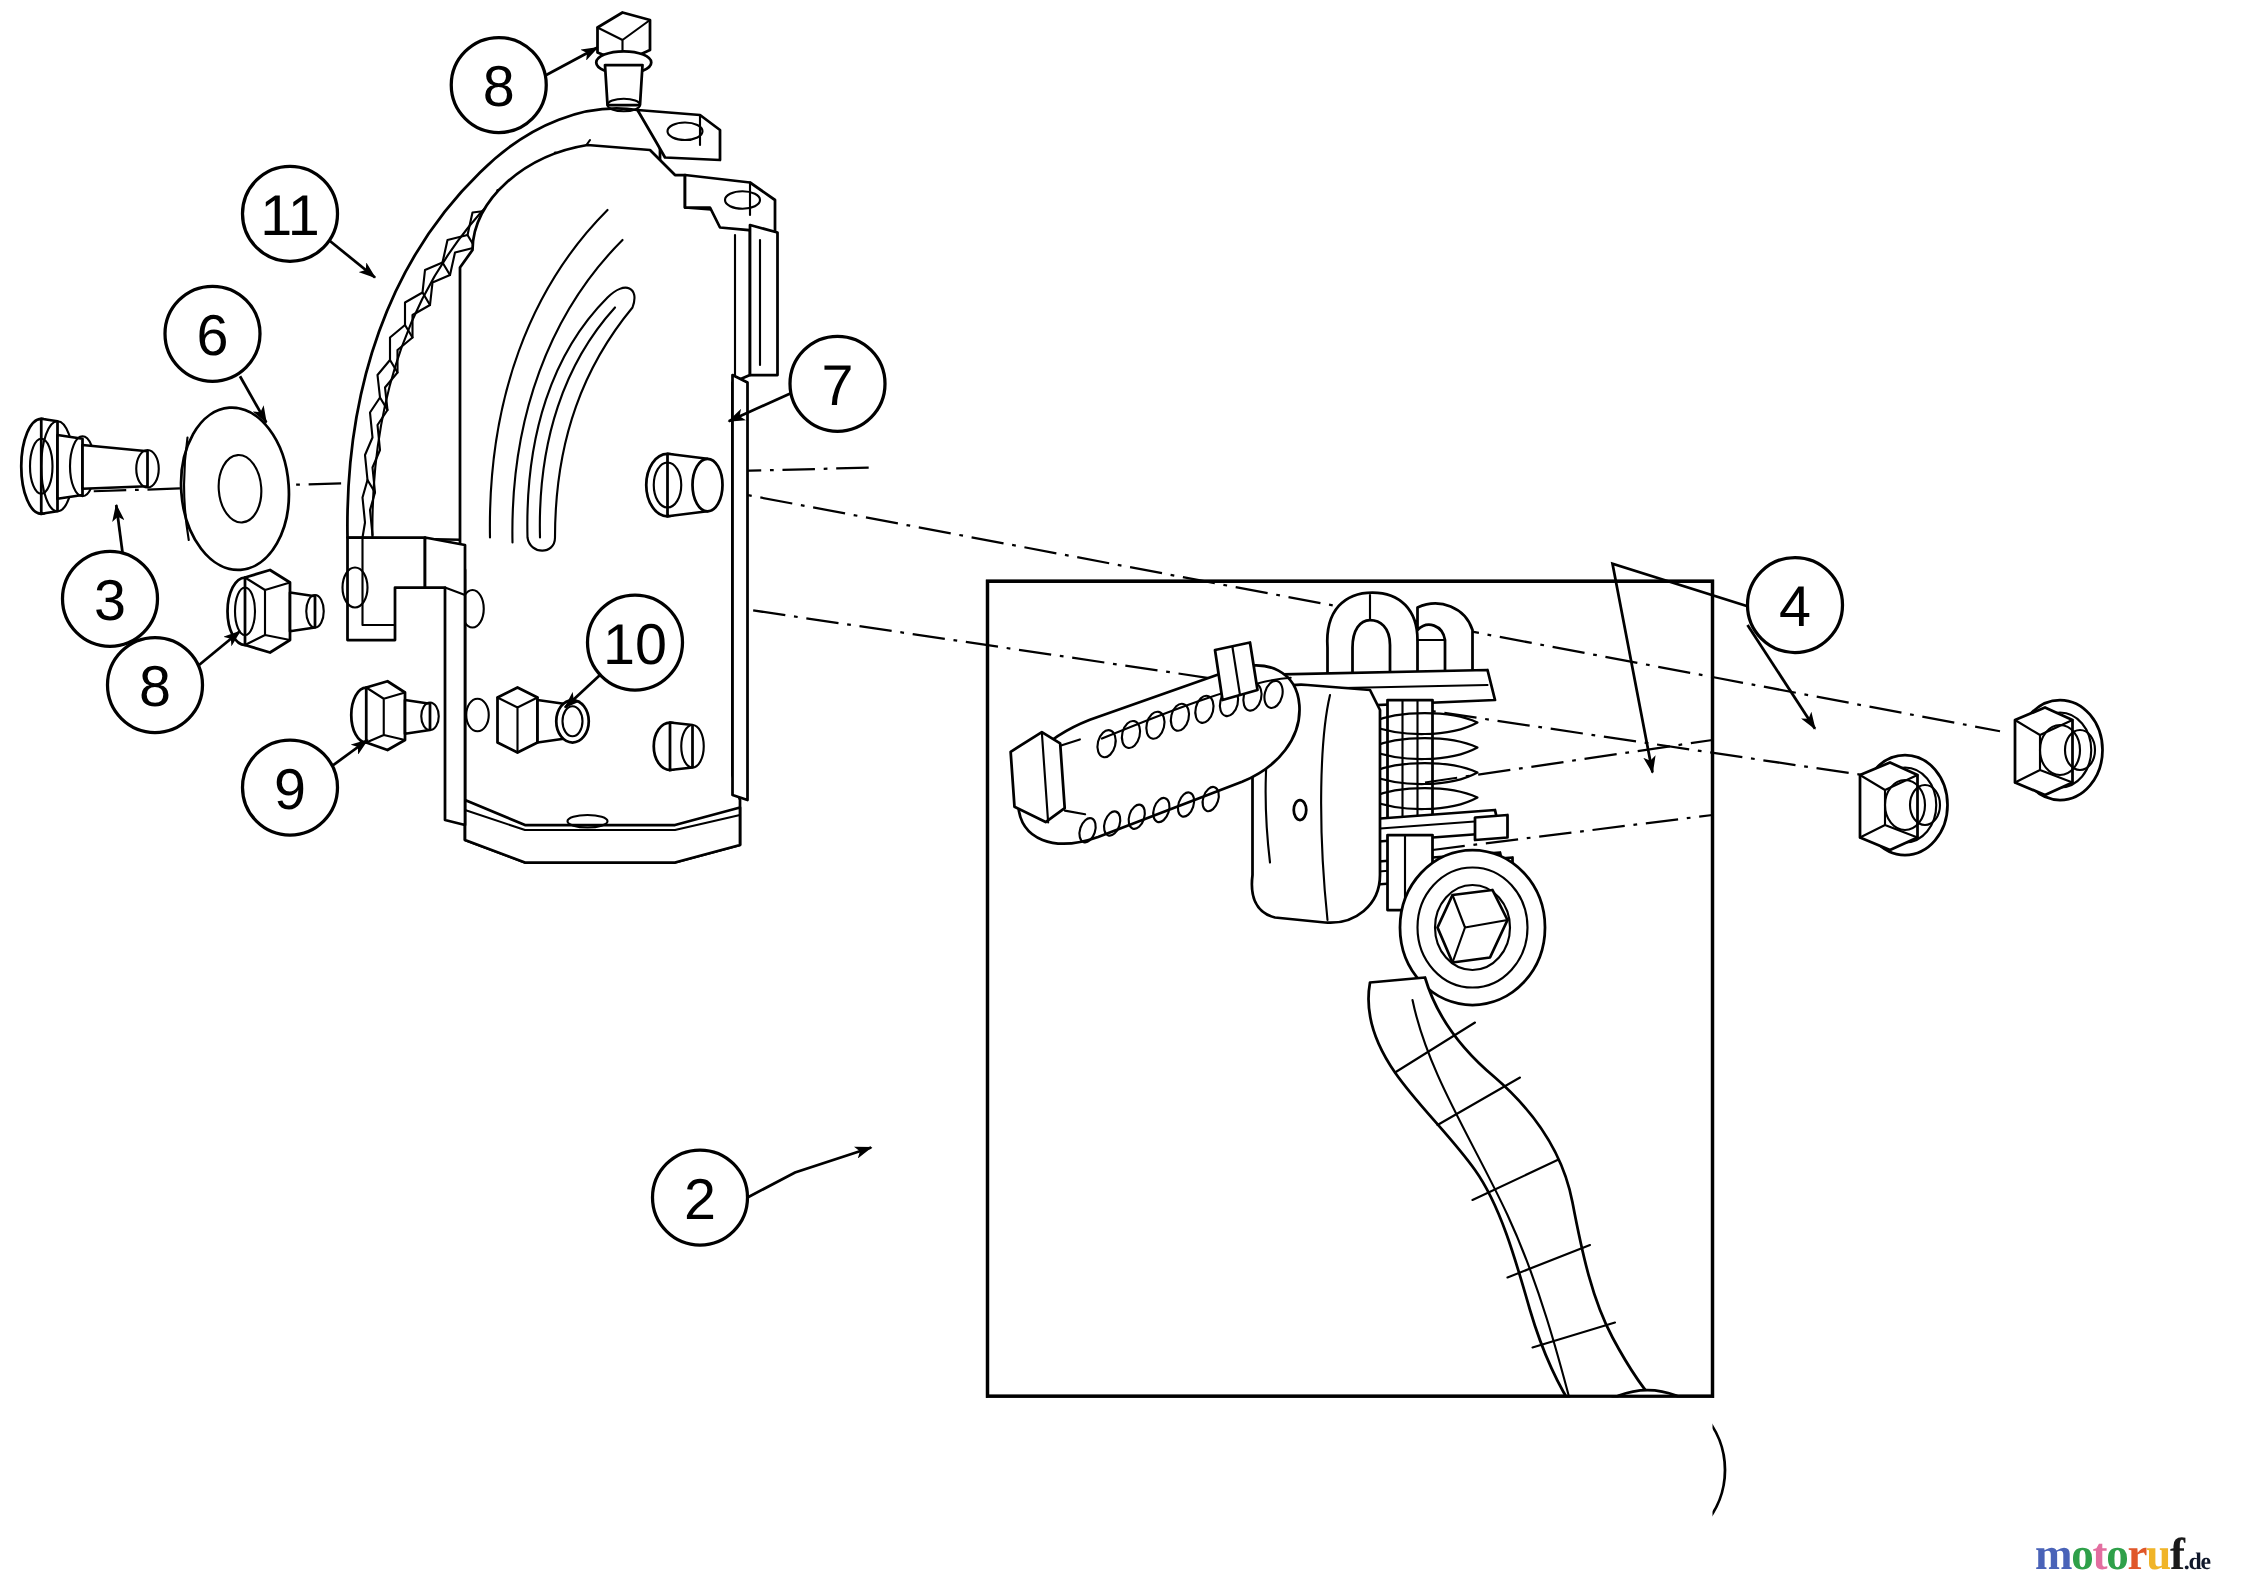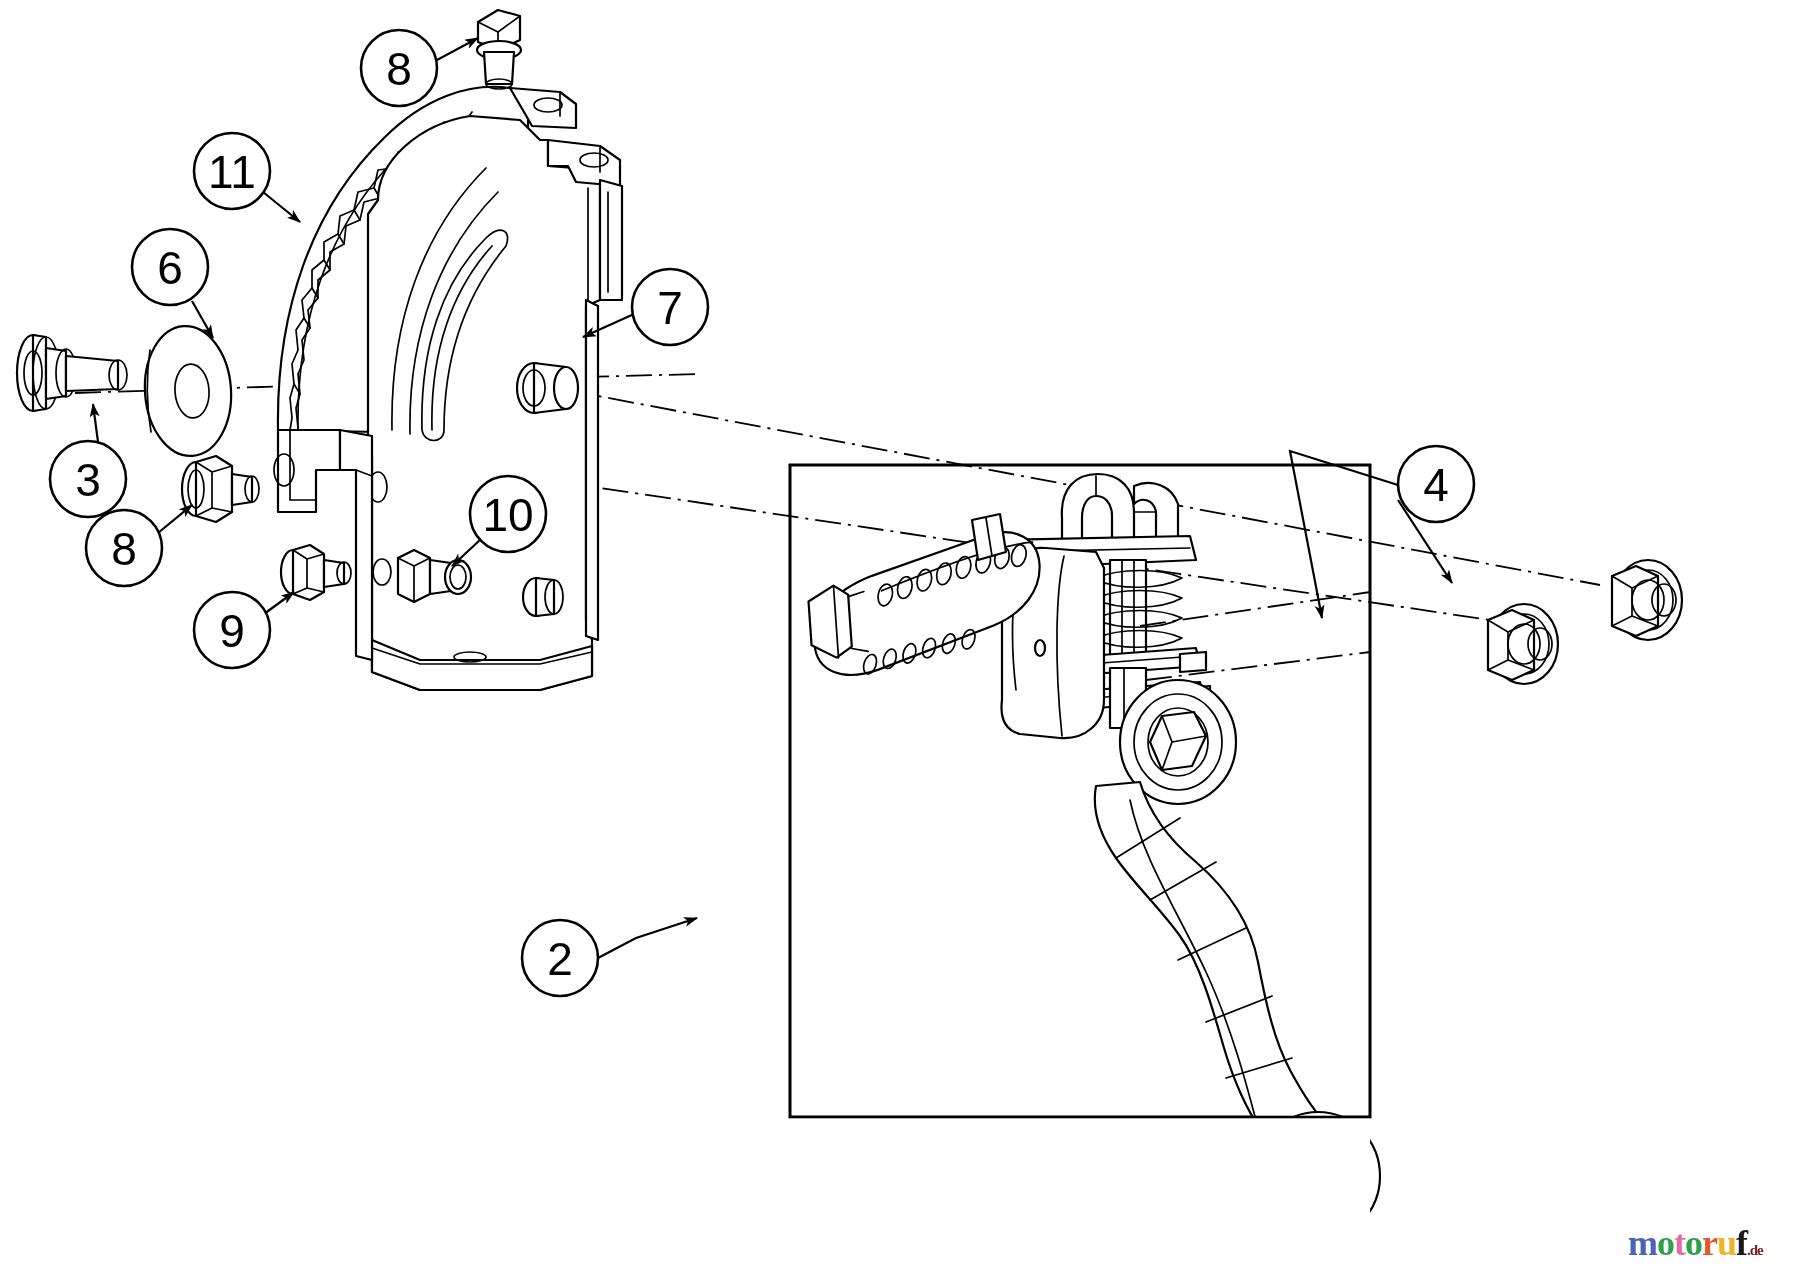--- a/index.html
+++ b/index.html
@@ -84,22 +84,22 @@
     position: absolute;
     left: 1628px;
     top: 1222px;
     font-family: "Liberation Serif", serif;
     font-size: 36px;
     font-weight: bold;
     white-space: nowrap;
     letter-spacing: -1px;
   }
   #watermark .suffix {
-    font-size: 15px;
-    color: #7f1d1d;
+    font-size: 19px;
+    color: #0f172a;
     font-weight: bold;
   }
 </style>
 </head>
 <body>
 
 <div id="page">
 
   <svg id="diagram-svg" viewBox="0 0 1800 1272">
     <defs>

